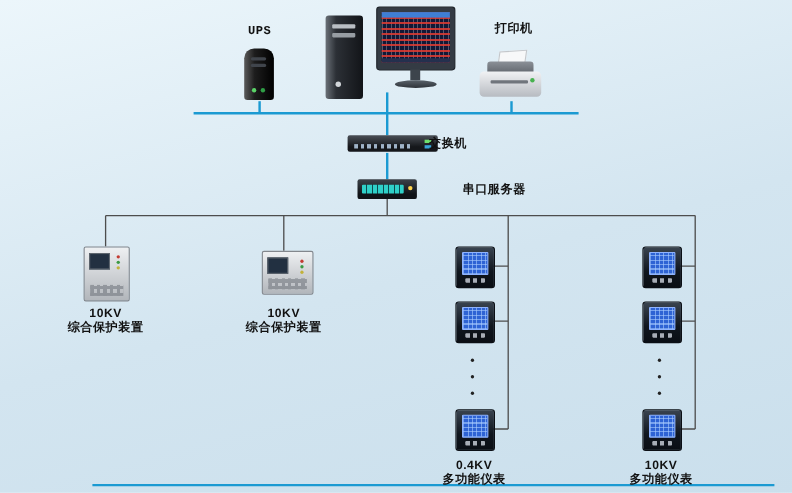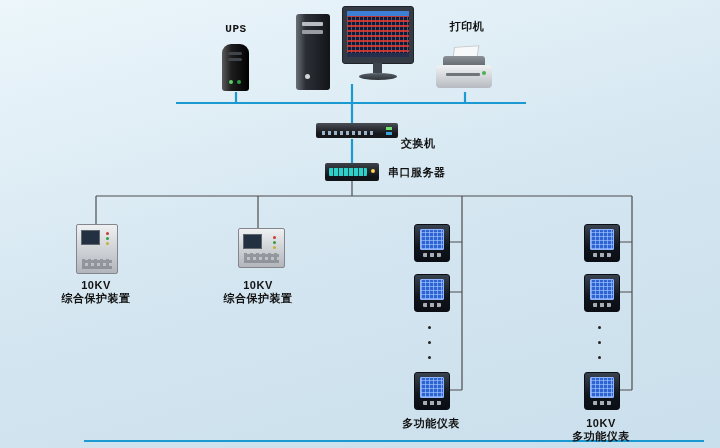--- a/index.html
+++ b/index.html
@@ -128,27 +128,27 @@
   <div class="label" style="left:432px;top:20px;width:70px;">打印机</div>
   <div class="printer">
     <div class="prn-paper"></div>
     <div class="prn-top"></div>
     <div class="prn-body"></div>
     <div class="prn-slot"></div>
     <div class="prn-btn"></div>
   </div>
 
   <div class="switch"></div>
-  <div class="label" style="left:401px;top:125px;width:60px;text-align:left;margin-top:12px;">交换机</div>
+  <div class="label" style="left:390px;top:125px;width:60px;text-align:left;">交换机</div>
 
   <div class="sserver">
     <div class="ports"></div>
     <div class="led"></div>
   </div>
-  <div class="label" style="left:388px;top:166px;width:90px;text-align:left;">串口服务器</div>
+  <div class="label" style="left:388px;top:166px;width:90px;text-align:right;">串口服务器</div>
 
   <div class="relay relay1">
     <div class="screen"></div>
     <div class="led"></div>
     <div class="keys"></div>
   </div>
   <div class="label" style="left:46px;top:279px;width:100px;">
     <span>10KV</span>
     <span>综合保护装置</span>
   </div>
@@ -174,20 +174,21 @@
   <div class="dots dots-c1">
       <i></i>
       <i></i>
       <i></i>
     </div>
   <div class="meter m-c1-c">
     <div class="mscreen"></div>
     <div class="mbtns"></div>
   </div>
   <div class="label" style="left:381px;top:417px;width:100px;">
+    <span>0.4KV</span>
     <span>多功能仪表</span>
   </div>
 
   <div class="meter m-c2-a">
     <div class="mscreen"></div>
     <div class="mbtns"></div>
   </div>
   <div class="meter m-c2-b">
     <div class="mscreen"></div>
     <div class="mbtns"></div>

